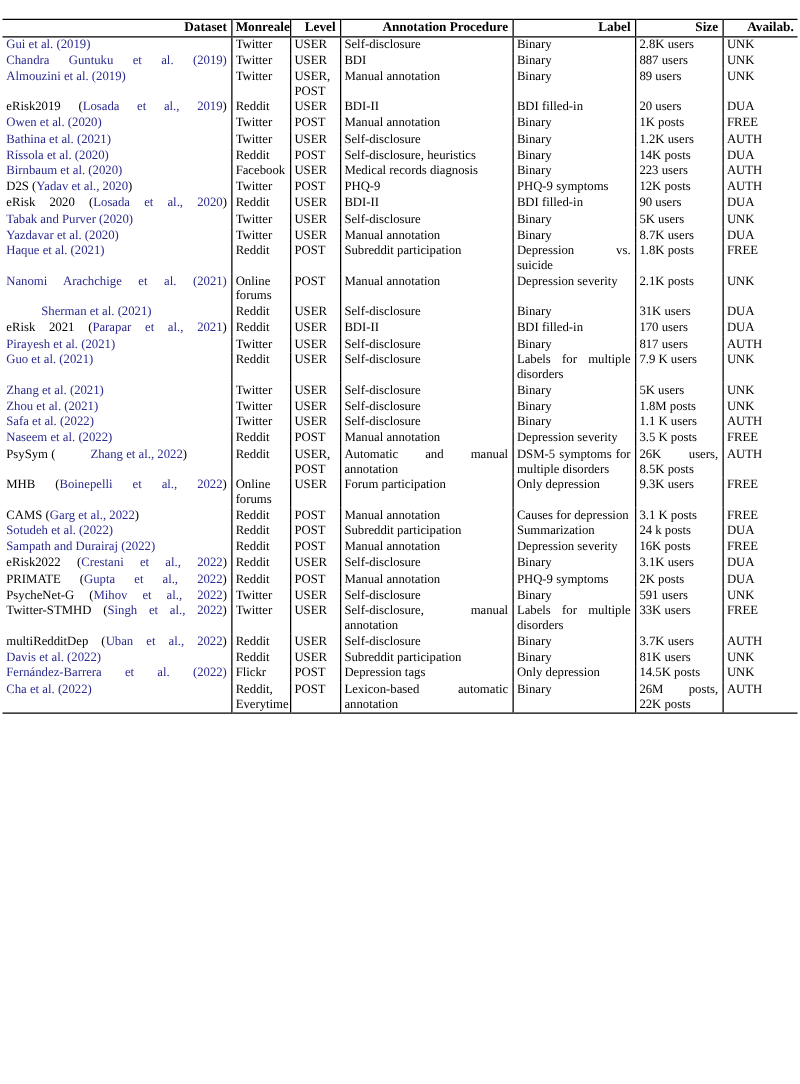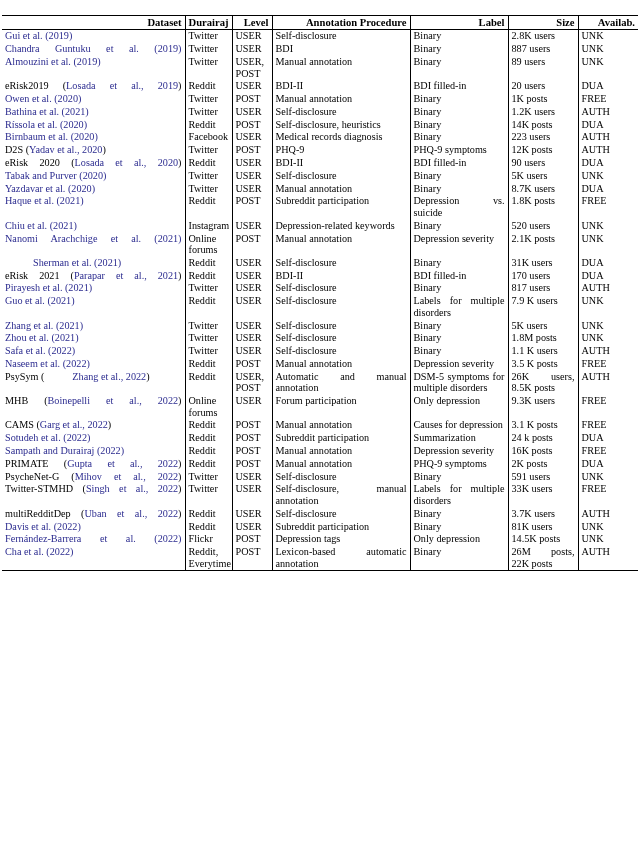--- a/index.html
+++ b/index.html
@@ -77,21 +77,21 @@
         <col class="w1">
         <col class="w2">
         <col class="w3">
       <col class="w4">
         <col class="w5">
         <col class="w6">
     </colgroup>
     <thead>
       <tr>
         <th class="c0">Dataset</th>
-        <th class="c1">Durairaj</th>
+        <th class="c1">Monreale</th>
         <th class="c2">Level</th>
         <th class="c3">Annotation Procedure</th>
         <th class="c4">Label</th>
         <th class="c5">Size</th>
         <th class="c6">Availab.</th>
       </tr>
     </thead>
     <tbody id="tbody">
         <tr>
           <td class="c0"><span class="lnk" style="color: rgb(43, 43, 143);">Gui et al. (2019)</span></td>
@@ -204,29 +204,20 @@
         <tr>
           <td class="c0"><span class="lnk" style="color: rgb(43, 43, 143);">Haque et al. (2021)</span></td>
           <td class="c1">Reddit</td>
           <td class="c2">POST</td>
           <td class="c3 justcell">Subreddit participation</td>
           <td class="c4 justcell">Depression vs. suicide</td>
           <td class="c5">1.8K posts</td>
           <td class="c6">FREE</td>
         </tr>
         <tr>
-          <td class="c0"><span class="lnk" style="color: rgb(43, 43, 143);">Chiu et al. (2021)</span></td>
-          <td class="c1">Instagram</td>
-          <td class="c2">USER</td>
-          <td class="c3 justcell">Depression-related keywords</td>
-          <td class="c4">Binary</td>
-          <td class="c5">520 users</td>
-          <td class="c6">UNK</td>
-        </tr>
-        <tr>
           <td class="c0 just"><span class="lnk" style="color: rgb(43, 43, 143);">Nanomi Arachchige et al. (2021)</span></td>
           <td class="c1">Online forums</td>
           <td class="c2">POST</td>
           <td class="c3 justcell">Manual annotation</td>
           <td class="c4 justcell">Depression severity</td>
           <td class="c5">2.1K posts</td>
           <td class="c6">UNK</td>
         </tr>
         <tr>
           <td class="c0"><span class="lnk" style="color: rgb(43, 43, 143); margin-left: 28px;">Sherman et al. (2021)</span></td>
@@ -339,20 +330,29 @@
         <tr>
           <td class="c0"><span class="lnk" style="color: rgb(43, 43, 143);">Sampath and Durairaj (2022)</span></td>
           <td class="c1">Reddit</td>
           <td class="c2">POST</td>
           <td class="c3 justcell">Manual annotation</td>
           <td class="c4 justcell">Depression severity</td>
           <td class="c5">16K posts</td>
           <td class="c6">FREE</td>
         </tr>
         <tr>
+          <td class="c0 just"><span class="blk">eRisk2022 (</span><span class="lnk" style="color: rgb(43, 43, 143);">Crestani et al., 2022</span><span class="blk">)</span></td>
+          <td class="c1">Reddit</td>
+          <td class="c2">USER</td>
+          <td class="c3">Self-disclosure</td>
+          <td class="c4">Binary</td>
+          <td class="c5">3.1K users</td>
+          <td class="c6">DUA</td>
+        </tr>
+        <tr>
           <td class="c0 just"><span class="blk">PRIMATE (</span><span class="lnk" style="color: rgb(43, 43, 143);">Gupta et al., 2022</span><span class="blk">)</span></td>
           <td class="c1">Reddit</td>
           <td class="c2">POST</td>
           <td class="c3 justcell">Manual annotation</td>
           <td class="c4">PHQ-9 symptoms</td>
           <td class="c5">2K posts</td>
           <td class="c6">DUA</td>
         </tr>
         <tr>
           <td class="c0 just"><span class="blk">PsycheNet-G (</span><span class="lnk" style="color: rgb(43, 43, 143);">Mihov et al., 2022</span><span class="blk">)</span></td>

